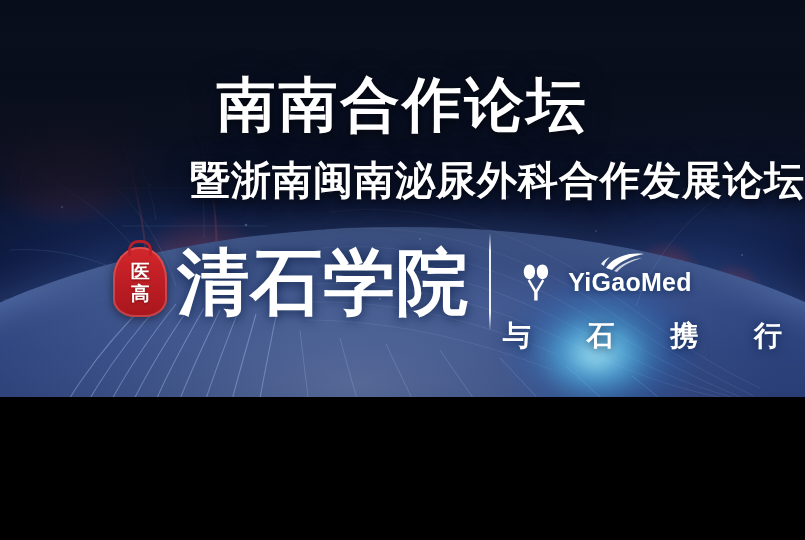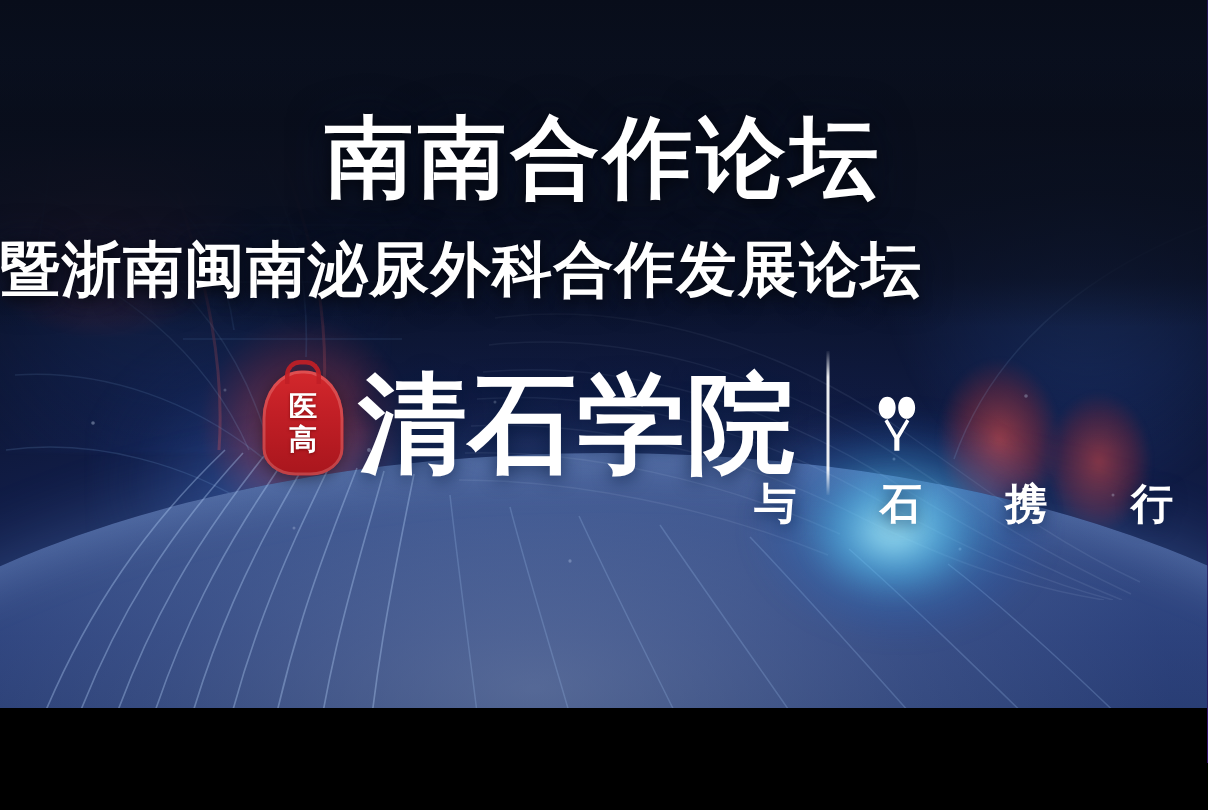--- a/index.html
+++ b/index.html
@@ -1,20 +1,20 @@
 <!DOCTYPE html>
 <html><head>
 <meta charset="utf-8">
 <style>
   html,body{margin:0;padding:0;background:#000;}
   body{font-family:"Liberation Sans","DejaVu Sans",sans-serif;}
 
   #banner{
     position:relative;
-    width:805px;height:472px;
+    width:805px;height:397px;
     overflow:hidden;
     background:#6d28d9;
     text-decoration:underline;
   }
 
   
   .bg-base{
     position:absolute;inset:0;
     background:
       radial-gradient(120% 90% at 50% 118%, #2c47a0 0%, #22368a 18%, #1a2a6a 38%, #13204f 60%, #0c1533 82%, #070c1d 100%);
@@ -105,22 +105,22 @@
     color:#ffffff;
     font-family:"DejaVu Sans","Liberation Sans",sans-serif;
     font-weight:700;
     font-size:59px;
     line-height:1.06;
     letter-spacing:3px;
     text-shadow:0 2px 10px rgba(0,0,0,.75),0 0 26px rgba(10,20,45,.9);
     white-space:nowrap;
   }
   .title-sub{
-    position:absolute;left:0;right:0;top:158px;
-    text-align:left;
+    position:absolute;left:11px;right:0;top:158px;
+    text-align:right;
     color:#ffffff;
     font-family:"DejaVu Sans","Liberation Sans",sans-serif;
     font-weight:700;
     font-size:40px;
     line-height:1.1;
     letter-spacing:1px;
     text-shadow:0 2px 9px rgba(0,0,0,.72),0 0 22px rgba(10,20,45,.85);
     white-space:nowrap;
   }
 
@@ -297,19 +297,29 @@
     <div class="divider"></div>
 
     <div class="yg">
       <svg class="yg-mark" viewBox="0 0 46 46">
         <g fill="#ffffff">
           <path d="M16.5 5.5c3.4 0 5.6 3.1 5.6 7.1 0 4.3-2.3 7.6-5.7 7.6-3.3 0-5.6-3.2-5.6-7.4 0-4.1 2.3-7.3 5.7-7.3z"></path>
           <path d="M29.4 5.5c3.4 0 5.7 3.2 5.7 7.3 0 4.2-2.3 7.4-5.6 7.4-3.4 0-5.7-3.3-5.7-7.6 0-4 2.2-7.1 5.6-7.1z"></path>
           <path d="M16.6 20.3 22.9 31l6.4-10.7 1.9 1.5-6.6 11.3v8.4h-3.4v-8.4L14.7 21.8z"></path>
         </g>
       </svg>
+      <div class="yg-text">
+        <svg class="yg-swoosh" viewBox="0 0 46 20">
+          <g fill="#ffffff">
+            <path d="M6 16 C14 4 30 0 44 2 C32 4 20 9 12 18z"></path>
+            <path d="M1 12 C4 8 7 6 10 5 C7 8 5 10 4 14z" opacity=".9"></path>
+            <path d="M14 19 C22 11 32 7 42 6 C32 9 23 13 17 20z" opacity=".75"></path>
+          </g>
+        </svg>
+        <span>YiGaoMed</span>
+      </div>
     </div>
 
   </div>
 
   <div class="tagline">与 石 携 行</div>
 
 </div>
 
 </body></html>

